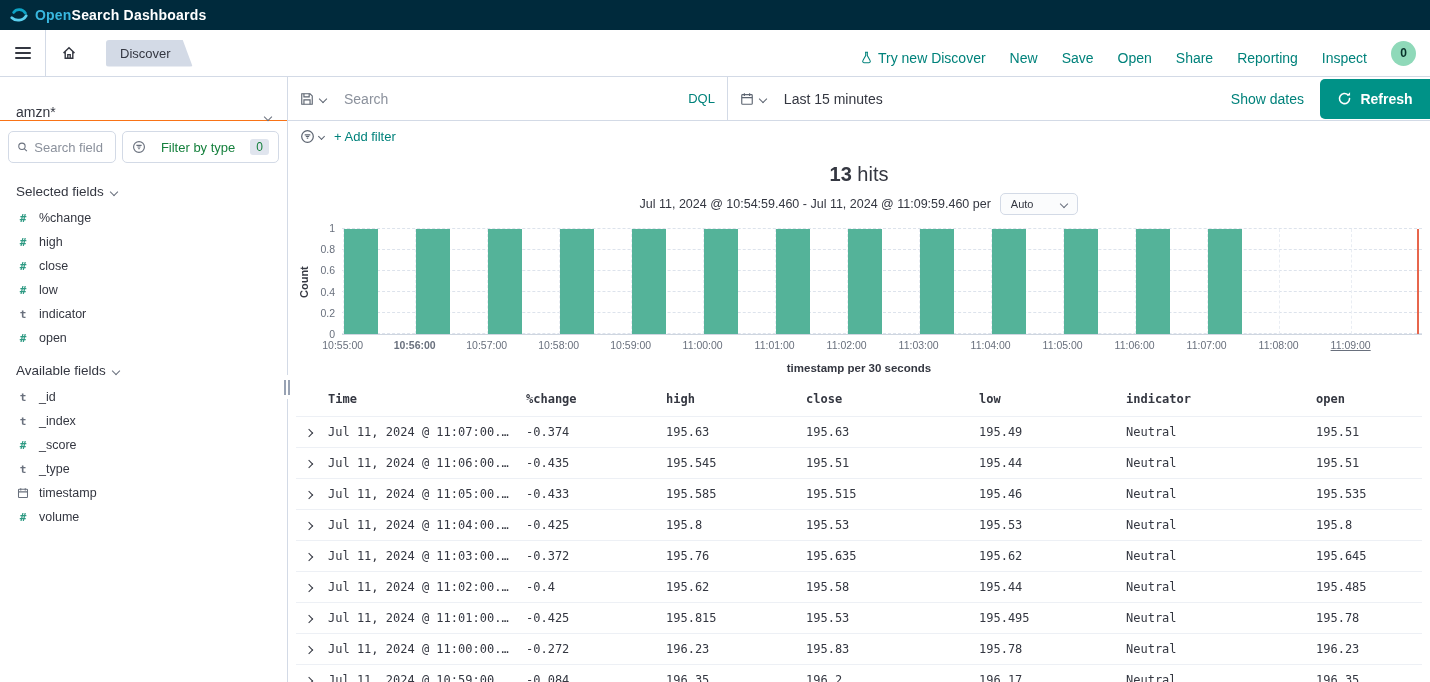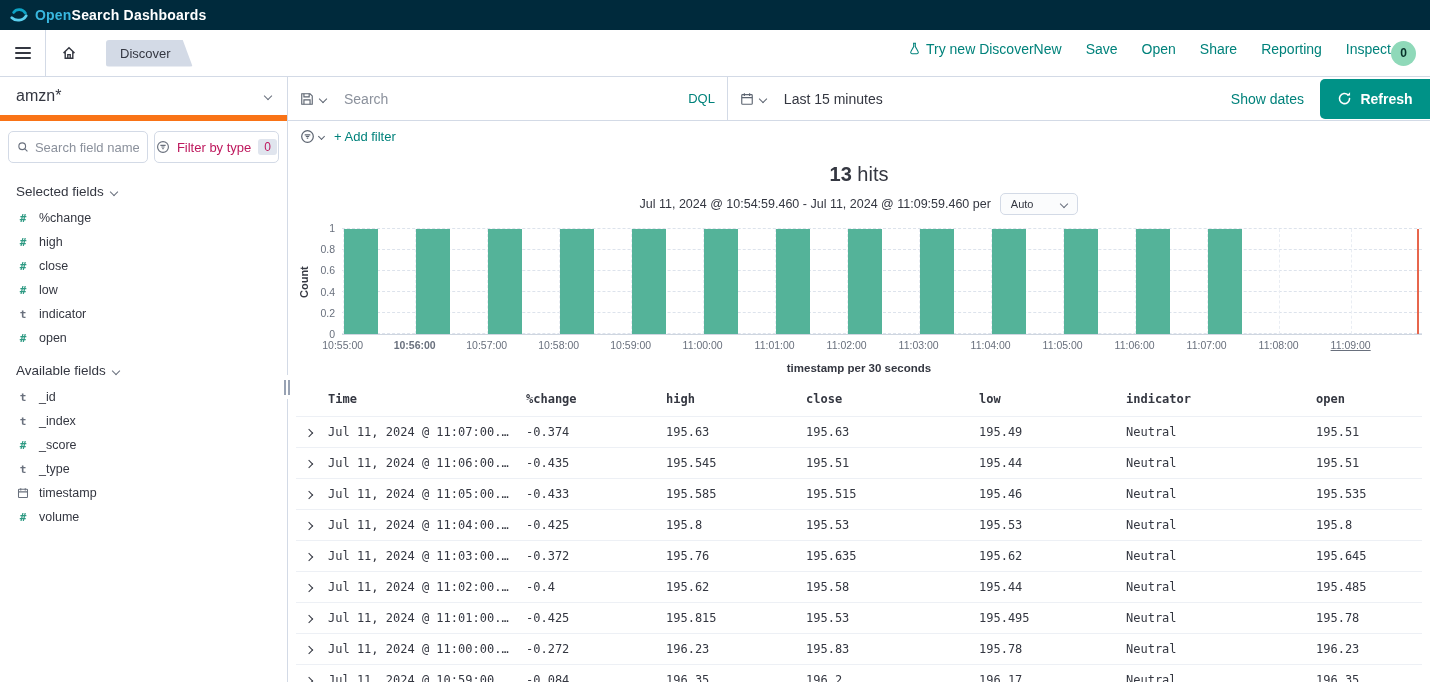--- a/index.html
+++ b/index.html
@@ -17,40 +17,40 @@
   .logo-text .lg-open{color:var(--logo-accent)}
 
   
   .navbar{height:47px;border-bottom:1px solid #d3dae6;display:flex;align-items:center;background:#fff;padding-right:14px}
   .icon-btn{height:100%;width:46px;display:flex;align-items:center;justify-content:center;color:#343741;cursor:pointer}
   .icon-btn.burger{border-right:1px solid #d3dae6}
   .burger-lines{width:16px}
   .burger-lines i{display:block;height:2px;background:#343741;margin:3px 0;border-radius:1px}
   .crumb{margin-left:14px;background:#d3dae6;color:#343741;font-size:13px;padding:6px 22px 6px 14px;
     clip-path:polygon(0 0,calc(100% - 10px) 0,100% 100%,0 100%);border-radius:3px;cursor:pointer;white-space:nowrap}
-  .nav-right{margin-left:auto;display:flex;align-items:flex-start;}
+  .nav-right{margin-left:auto;display:flex;align-items:flex-end;gap:24px}
   .nav-link{color:var(--accent);font-size:14px;cursor:pointer;display:flex;align-items:center;gap:5px;white-space:nowrap}
   #nav-menu{display:flex;align-items:center;gap:24px}
   .count-badge{width:25px;height:25px;border-radius:50%;background:#8FD9B9;color:#07322A;font-size:12px;font-weight:bold;
     display:flex;align-items:center;justify-content:center;cursor:pointer}
 
   
   .workspace{display:flex;height:605px}
 
   
   .sidebar{width:288px;border-right:1px solid #d3dae6;display:flex;flex-direction:column;position:relative;background:#fff}
-  .index-row{height:44px;border-bottom:6px solid #f97316;display:flex;align-items:center;padding:0 16px;font-size:16px;cursor:pointer;flex:0 0 auto}
+  .index-row{height:44px;border-bottom:1px solid #f97316;display:flex;align-items:flex-end;padding:0 16px;font-size:14px;cursor:pointer;flex:0 0 auto}
   .chev{display:inline-block;width:6px;height:6px;border-right:1.6px solid currentColor;border-bottom:1.6px solid currentColor;transform:rotate(45deg)}
   .chev.right{transform:rotate(-45deg)}
   .index-row .chev{margin-left:auto;color:#69707D}
   .fsearch-row{display:flex;gap:6px;padding:10px 8px 8px;flex:0 0 auto}
   .fsearch{flex:1;min-width:0;display:flex;align-items:center;gap:6px;border:1px solid #d3dae6;border-radius:5px;height:32px;padding:0 8px;color:#69707D;background:#fff}
   .fsearch input{border:none;outline:none;width:100%;min-width:0;font-size:13px;font-family:inherit;color:#343741;background:transparent}
   .fsearch input::placeholder{color:#8b919c}
-  .ftype-btn{display:flex;align-items:center;gap:7px;border:1px solid #d3dae6;border-radius:5px;height:32px;padding:0 1px;font-size:13px;color:#be185d;cursor:pointer;white-space:nowrap;background:#fff}
+  .ftype-btn{display:flex;align-items:center;gap:15px;border:1px solid #d3dae6;border-radius:5px;height:32px;padding:0 9px;font-size:13px;color:#15803d;cursor:pointer;white-space:nowrap;background:#fff}
   .ftype-btn .f-ic{color:#69707D;display:flex}
   .ftype-badge{background:#E0E5EE;border-radius:3px;padding:1px 6px;font-size:12px}
   .sec-head{display:flex;align-items:center;gap:7px;padding:13px 16px 7px;font-size:13.5px;color:#343741;cursor:pointer}
   .sec-head .chev{color:#69707D}
   .field-item{display:flex;align-items:center;gap:9px;padding:5px 16px;font-size:12.5px;cursor:pointer}
   .ficon{width:14px;height:14px;text-align:center;font-family:"DejaVu Sans Mono",monospace;font-size:11px;font-weight:bold;color:#69707D;display:flex;align-items:center;justify-content:center}
   .ficon-number{color:#2E9A83}
   .fname{color:#343741}
   .resize-handle{position:absolute;right:-5px;top:298px;width:10px;height:24px;display:flex;gap:2px;align-items:center;justify-content:center;cursor:col-resize;z-index:5;background:#fff}
   .resize-handle i{display:block;width:2px;height:15px;background:#98A2B3}

